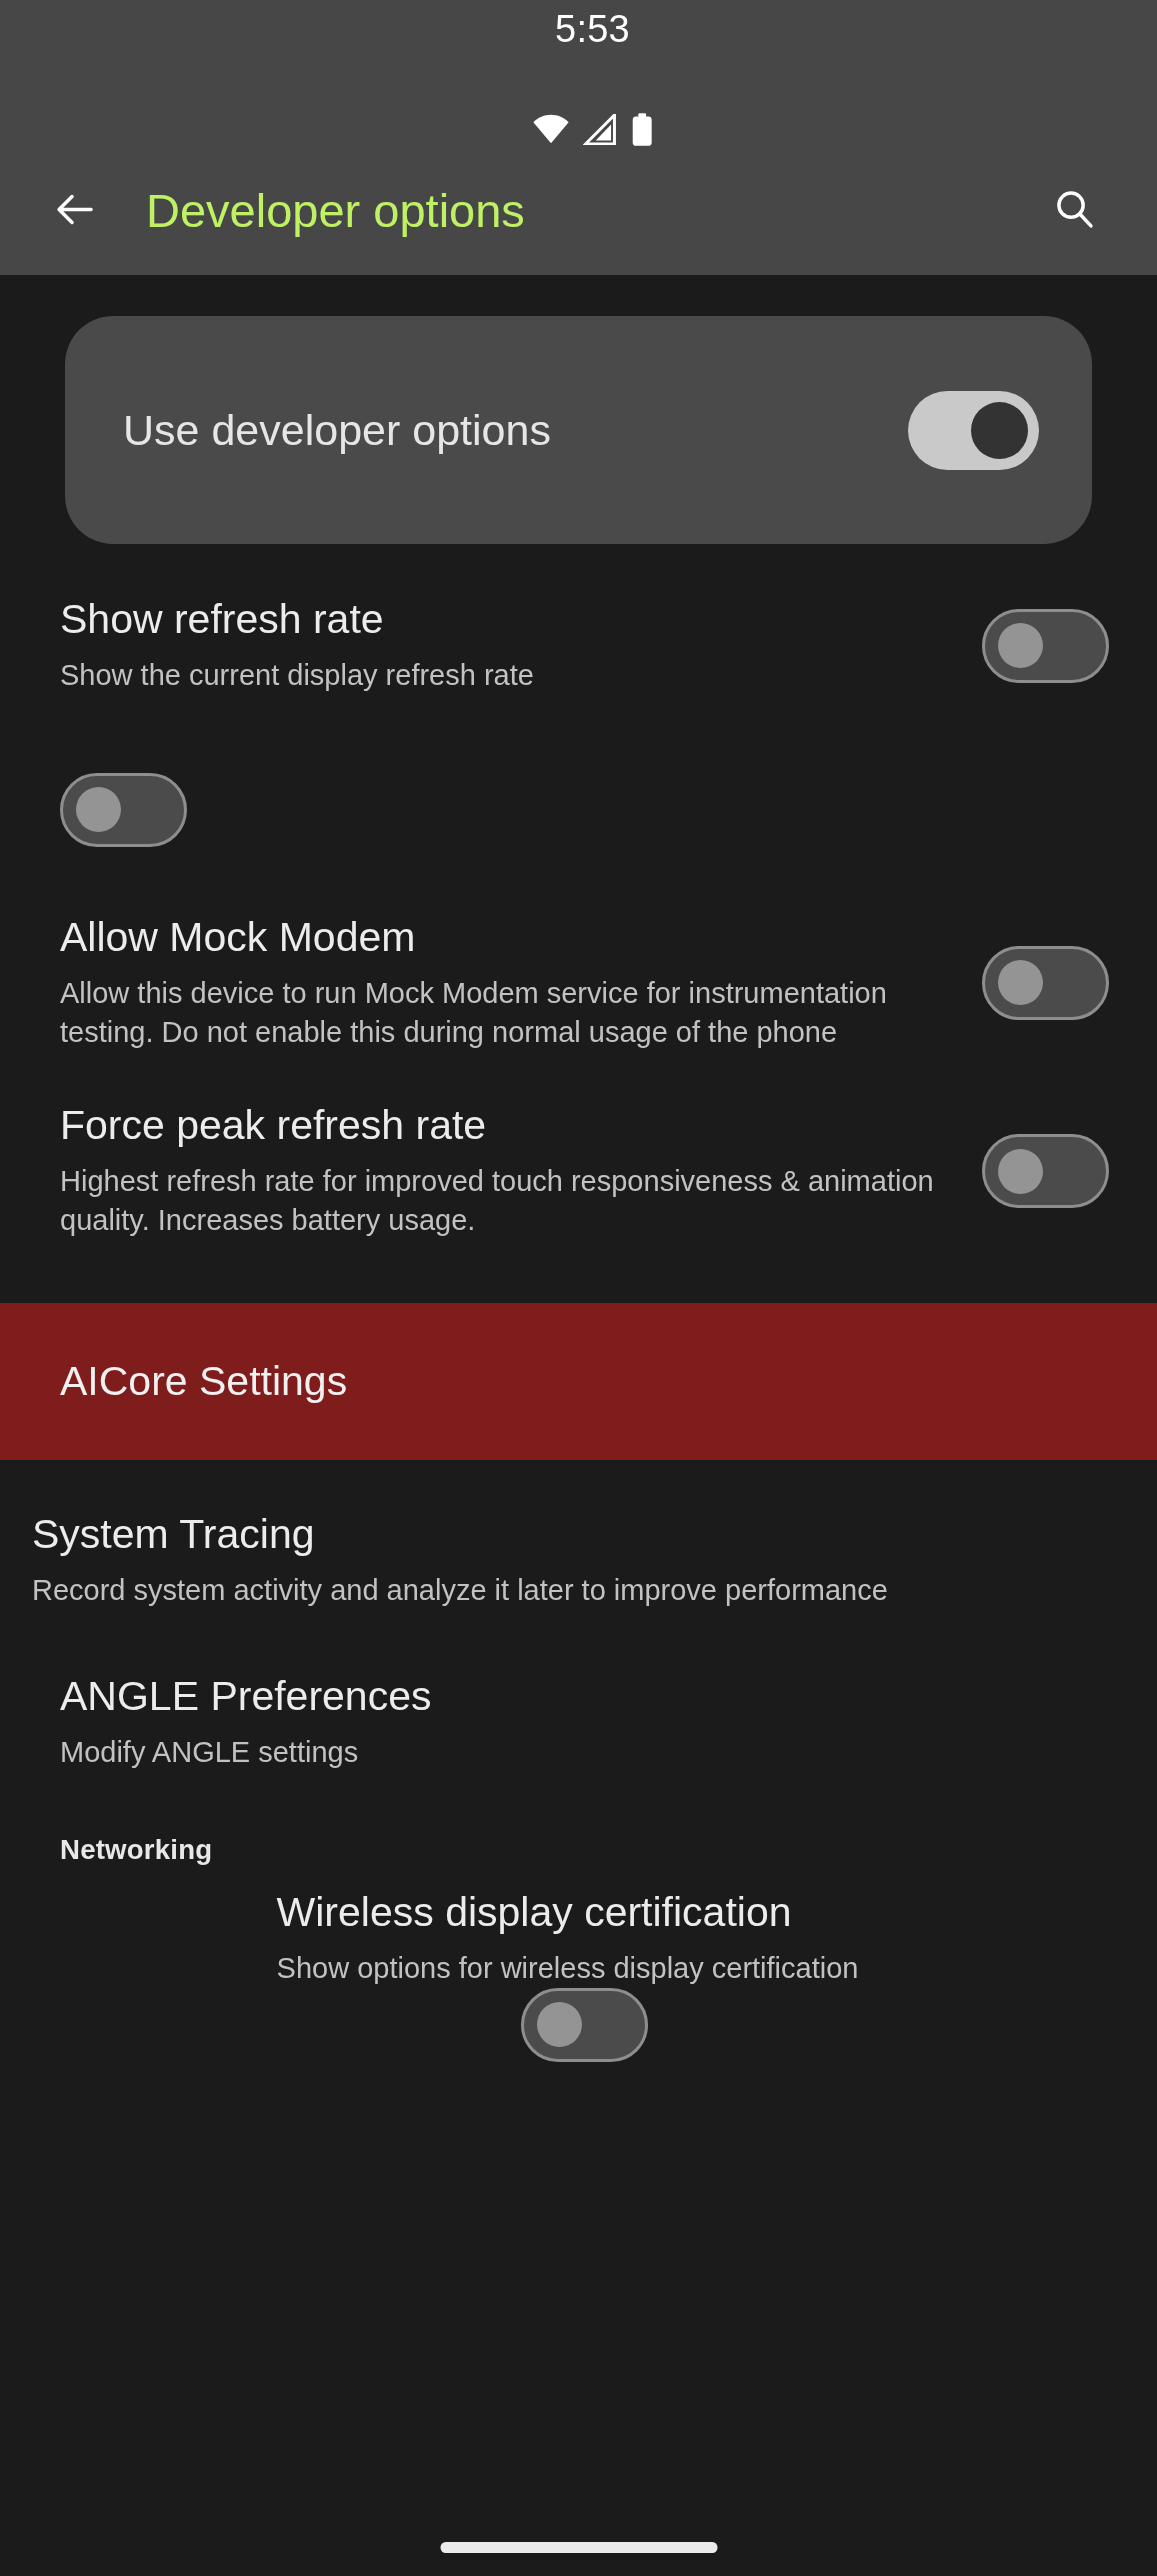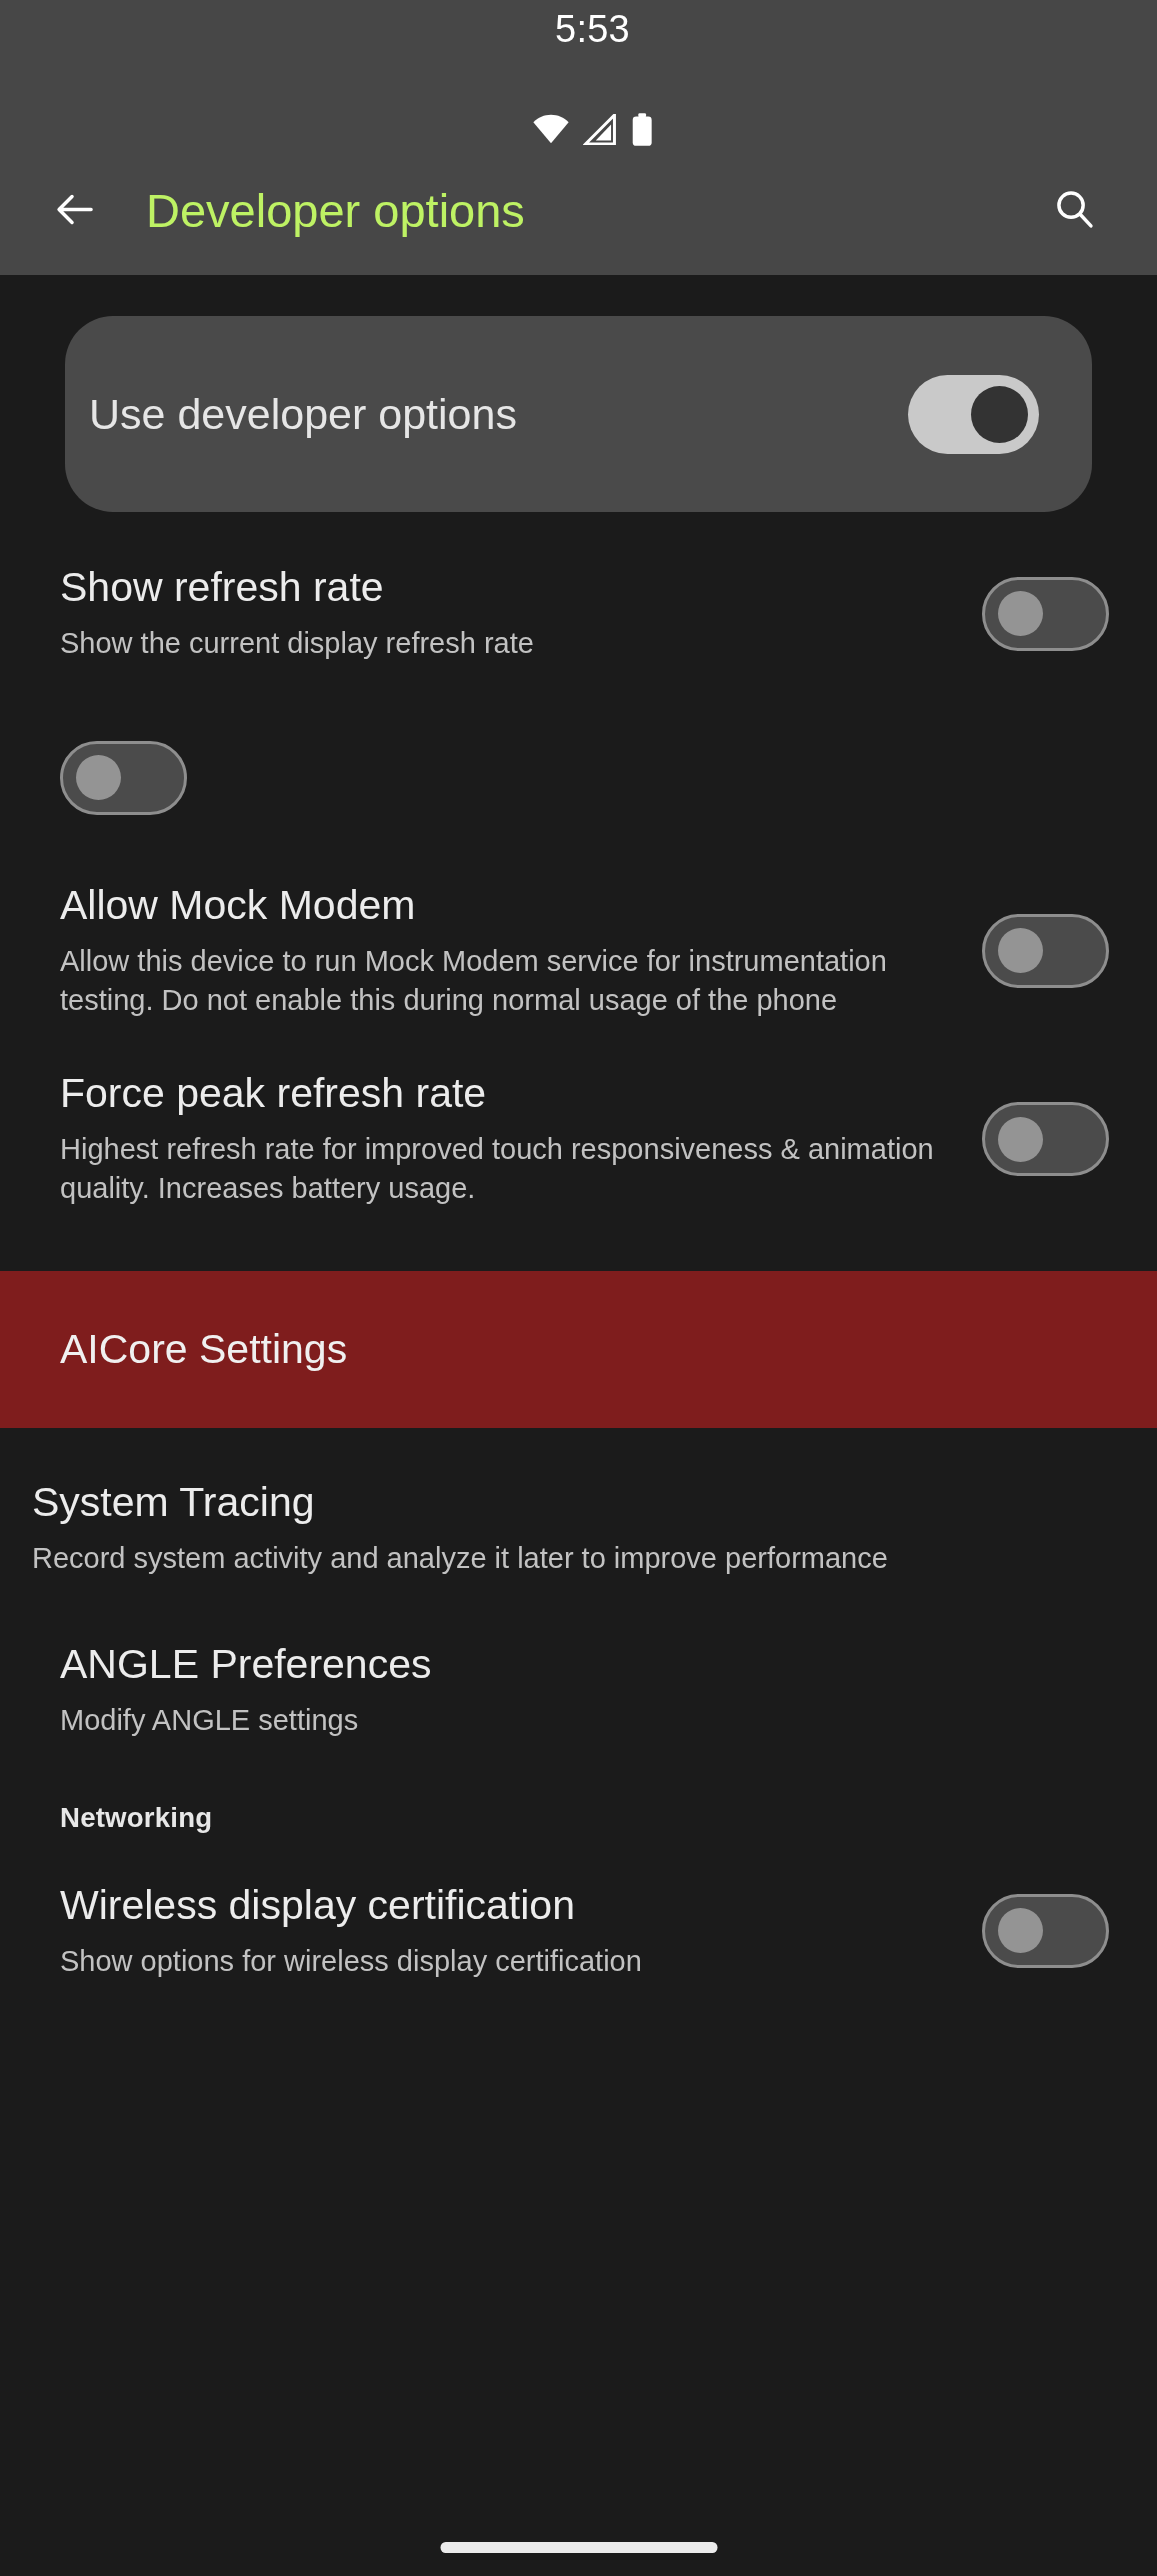--- a/index.html
+++ b/index.html
@@ -64,27 +64,27 @@
   .content{
     background:#1b1b1b;
     height:2300px;
     position:relative;
     overflow:hidden;
   }
 
   
   .main-card{
     margin:41px 65px 0 65px;
-    height:196px;
+    height:228px;
     background:#4a4a4a;
     border-radius:48px;
     display:flex;
     align-items:center;
     justify-content:space-between;
-    padding:0 53px 0 24px;
+    padding:0 53px 0 58px;
   }
   .main-card-label{
     color:#e6e6e6;
     font-size:43px;
     font-weight:400;
     line-height:1;
   }
 
   
   .switch-on{
@@ -173,21 +173,21 @@
     margin-top:57px;
   }
   .section-header-label{
     color:#e8e8e8;
     font-size:27.6px;
     font-weight:700;
     line-height:1;
     letter-spacing:0.2px;
   }
 
-  .r-wireless { margin-top:44px; }
+  .r-wireless { margin-top:26px;flex-direction:column; }
 
   
   .home-indicator-bar{
     position:absolute;
     left:50%;
     transform:translateX(-50%);
     bottom:22.4px;
     width:277px;
     height:10.3px;
     border-radius:5.2px;

